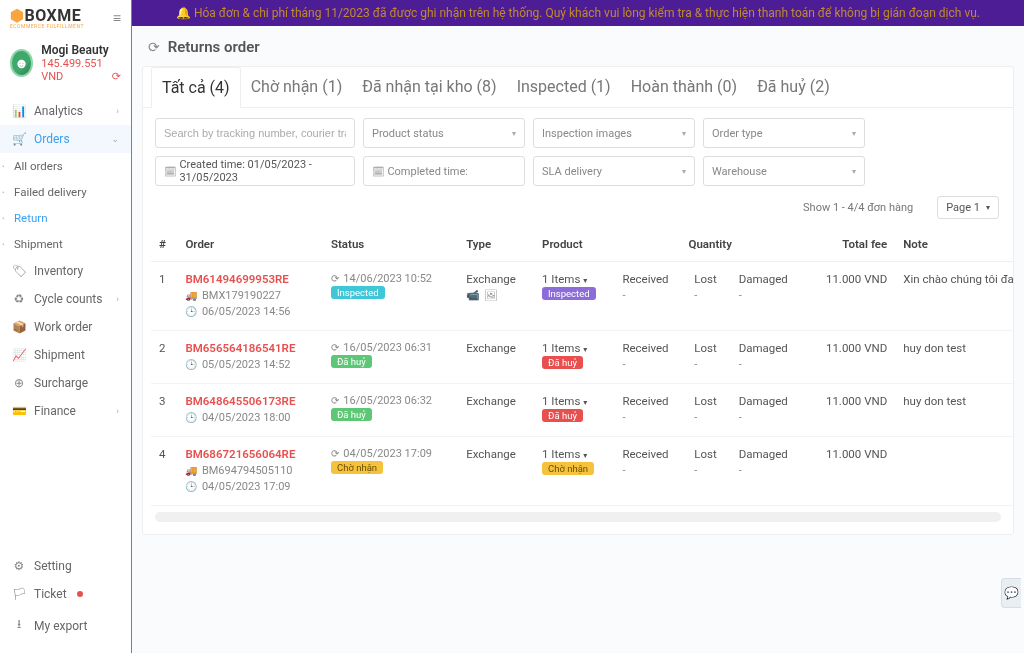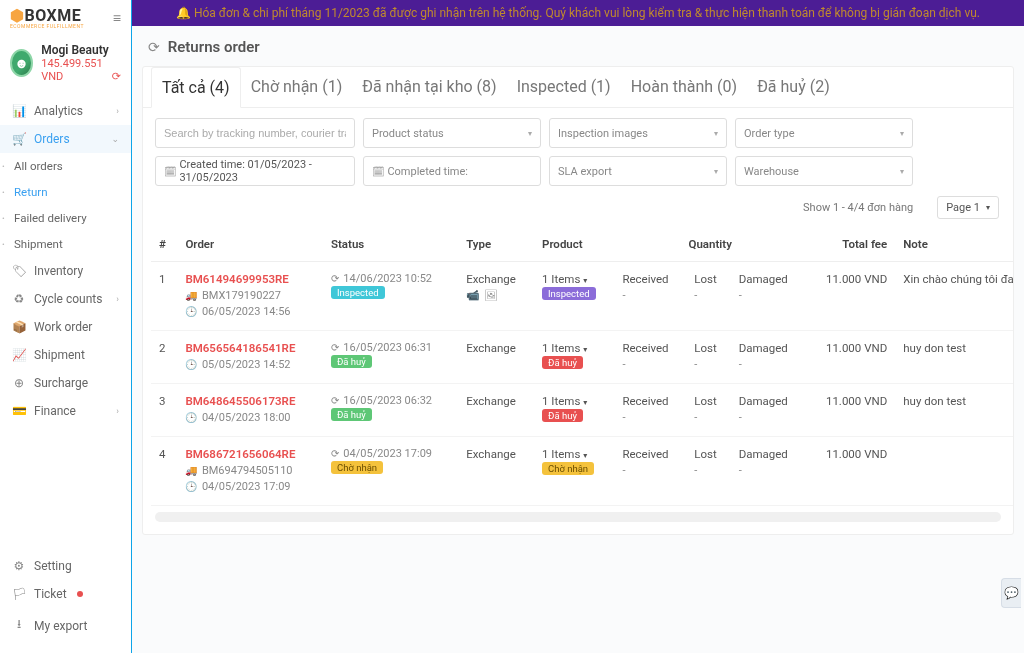--- a/index.html
+++ b/index.html
@@ -41,21 +41,21 @@
 .tabs { display: flex; border-bottom: 1px solid #eee; padding: 0 8px; }
 .tab { padding: 10px 10px 9px; font-size: 16px; color: #777; cursor: pointer; border-bottom: 2px solid transparent; }
 .tab.active { color: #333; border: 1px solid #eee; border-bottom: 1px solid #fff; border-radius: 3px 3px 0 0; margin-bottom: -1px; background: #fff; }
 
 .filters { padding: 10px 12px 6px; display: flex; flex-wrap: wrap; gap: 8px; }
 .filt { height: 30px; border: 1px solid #ddd; border-radius: 3px; background: #fff; display: flex; align-items: center; padding: 0 8px; font-size: 11px; color: #888; position: relative; }
 .filt .caret { margin-left: auto; font-size: 8px; color: #aaa; }
 .filt input { border: none; outline: none; font-size: 11px; width: 100%; color:#333; }
 .filt input::placeholder { color: #aaa; }
 .f-search { width: 200px; }
-.f-mid { width: 178px; }
+.f-mid { width: 162px; }
 .f-date { width: 200px; color: #555; }
 .action-row { display: flex; align-items: center; gap: 8px; padding: 0 12px 10px; }
 .btn { height: 28px; padding: 0 14px; border-radius: 3px; font-size: 11.5px; display: inline-flex; align-items: center; gap: 5px; cursor: pointer; border: none; }
 .btn-primary { background: #3aa0f0; color: #fff; }
 .btn-secondary { background: #eee; color: #666; border: 1px solid #ddd; }
 
 .pager-row { display:flex;justify-content:flex-end;align-items:center;gap:24px;padding:4px 14px 8px;color:#777;font-size:11px; }
 .page-select { border:1px solid #ddd;border-radius:3px;padding:4px 8px;display:flex;align-items:center;gap:6px;font-size:11px;color:#555; }
 
 .table-wrap { overflow-x: auto; padding: 0 8px 12px; }
@@ -105,25 +105,25 @@
         </div>
       <div class="nav-item active">
           <span class="nav-icon">🛒</span>
           <span>Orders</span>
           <span class="chev">⌄</span>
         </div>
       <div class="nav-sub">
         <div class="nav-item">
             <span>All orders</span>
           </div>
+        <div class="nav-item">
+            <span>Failed delivery</span>
+          </div>
         <div class="nav-item active">
             <span>Return</span>
-          </div>
-        <div class="nav-item">
-            <span>Failed delivery</span>
           </div>
         <div class="nav-item">
             <span>Shipment</span>
           </div>
       </div>
       <div class="nav-item">
           <span class="nav-icon">🏷</span>
           <span>Inventory</span>
         </div>
       <div class="nav-item">
@@ -195,21 +195,21 @@
             <span>Inspection images</span>
             <span class="caret">▾</span>
           </div>
         <div class="filt f-mid">
             <span>Order type</span>
             <span class="caret">▾</span>
           </div>
         <div class="filt f-date"><span class="mini-icon">🗓</span>&nbsp;<span>Created time: 01/05/2023 - 31/05/2023</span></div>
         <div class="filt f-mid"><span class="mini-icon">🗓</span>&nbsp;<span>Completed time:</span></div>
         <div class="filt f-mid">
-            <span>SLA export</span>
+            <span>SLA delivery</span>
             <span class="caret">▾</span>
           </div>
         <div class="filt f-mid">
             <span>Warehouse</span>
             <span class="caret">▾</span>
           </div>
       </div>
 
 
       <div class="pager-row">

